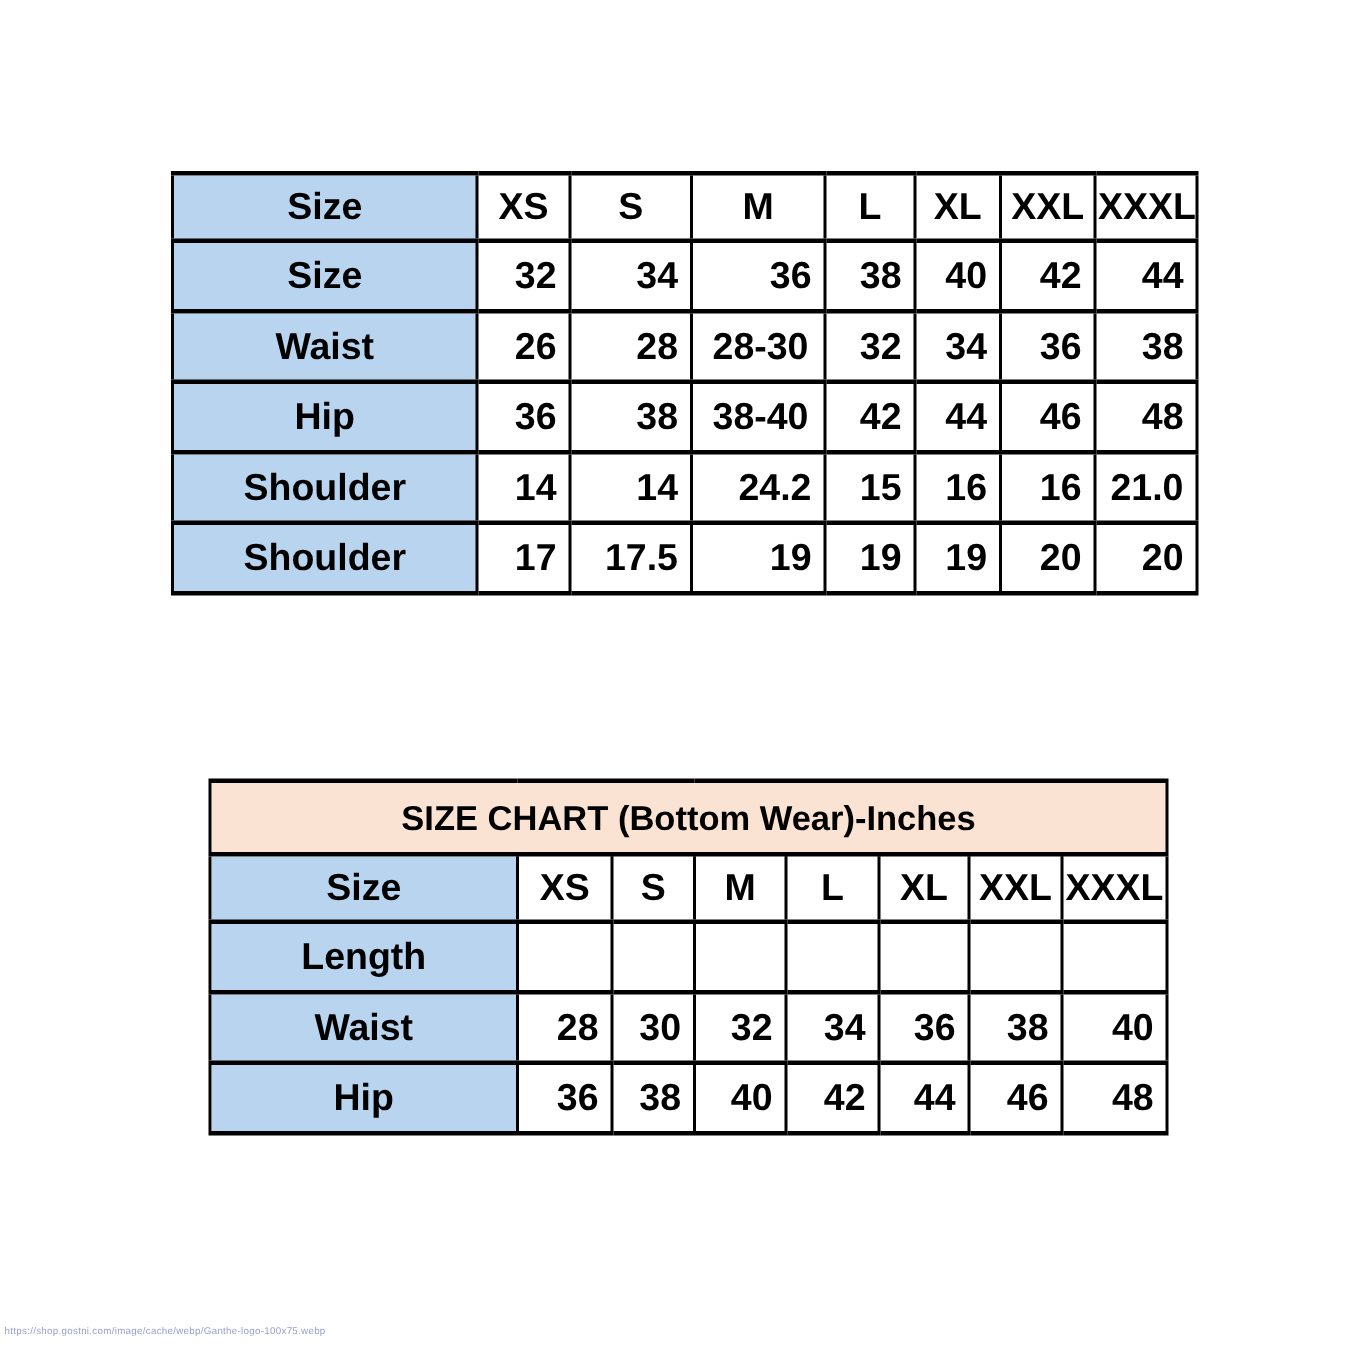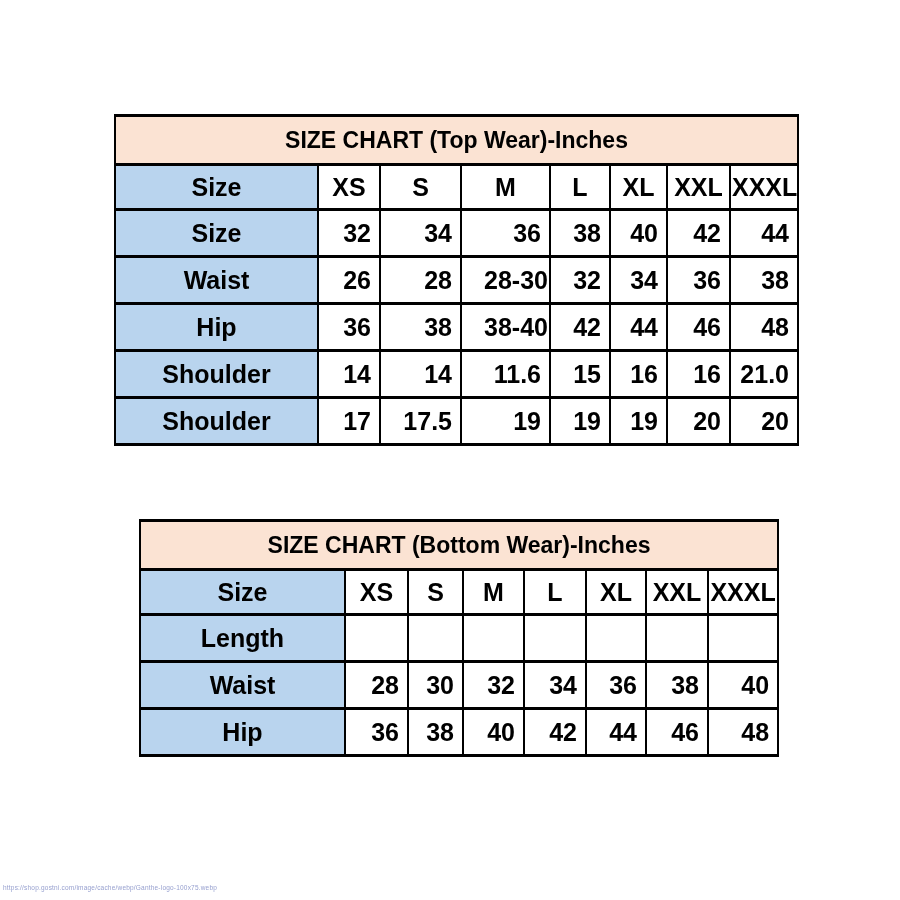--- a/index.html
+++ b/index.html
@@ -47,21 +47,21 @@
     background: #b9d4ee !important;
     text-align: center;
     font-size: 25px;
   }
   td.val {
     background: #ffffff;
     font-size: 25px;
     height: 42px;
   }
   td.val.right { text-align: right; padding-right: 8px; }
-  td.val.left  { text-align: right;  padding-left: 4px;  }
+  td.val.left  { text-align: center;  padding-left: 4px;  }
   table.top    { left: 114px; top: 114px; width: 683px; }
   table.bottom { left: 139px; top: 519px; width: 638px; }
   .watermark {
     position: absolute;
     left: 3px;
     top: 884px;
     font-size: 6.5px;
     font-weight: normal;
     color: #97a0cf;
     letter-spacing: 0.2px;
@@ -78,23 +78,20 @@
         <col style="width:62px">
         <col style="width:81px">
         <col style="width:89px">
       <col style="width:60px">
         <col style="width:57px">
         <col style="width:63px">
         <col style="width:68px">
     </colgroup>
   <tbody>
         <tr>
-          <th colspan="8" class="title">SIZE CHART (Top Wear)-Inches</th>
-        </tr>
-        <tr>
           <th class="head labelcell">Size</th>
           <th class="head">XS</th>
           <th class="head">S</th>
           <th class="head">M</th>
           <th class="head">L</th>
           <th class="head">XL</th>
           <th class="head">XXL</th>
           <th class="head">XXXL</th>
         </tr>
         <tr>
@@ -124,21 +121,21 @@
           <td class="val left">38-40</td>
           <td class="val right">42</td>
           <td class="val right">44</td>
           <td class="val right">46</td>
           <td class="val right">48</td>
         </tr>
         <tr>
           <td class="val labelcell">Shoulder</td>
           <td class="val right">14</td>
           <td class="val right">14</td>
-          <td class="val right">11.6</td>
+          <td class="val right">24.2</td>
           <td class="val right">15</td>
           <td class="val right">16</td>
           <td class="val right">16</td>
           <td class="val right">21.0</td>
         </tr>
         <tr>
           <td class="val labelcell">Shoulder</td>
           <td class="val right">17</td>
           <td class="val right">17.5</td>
           <td class="val right">19</td>

